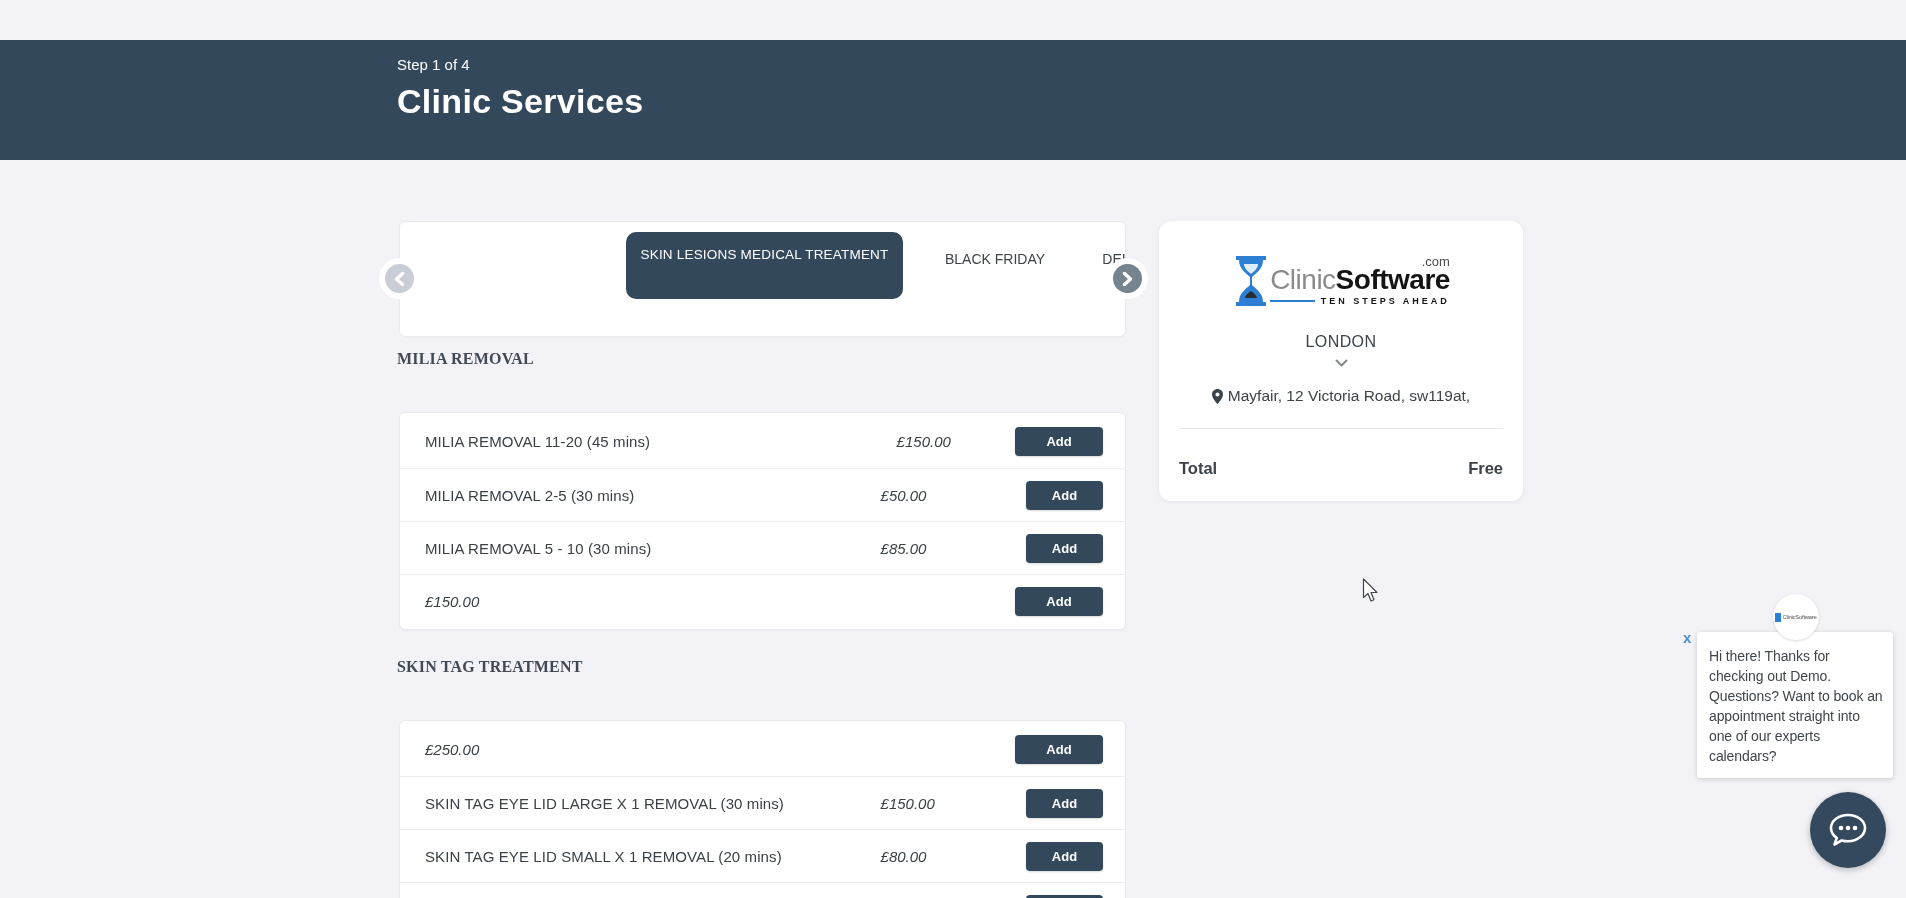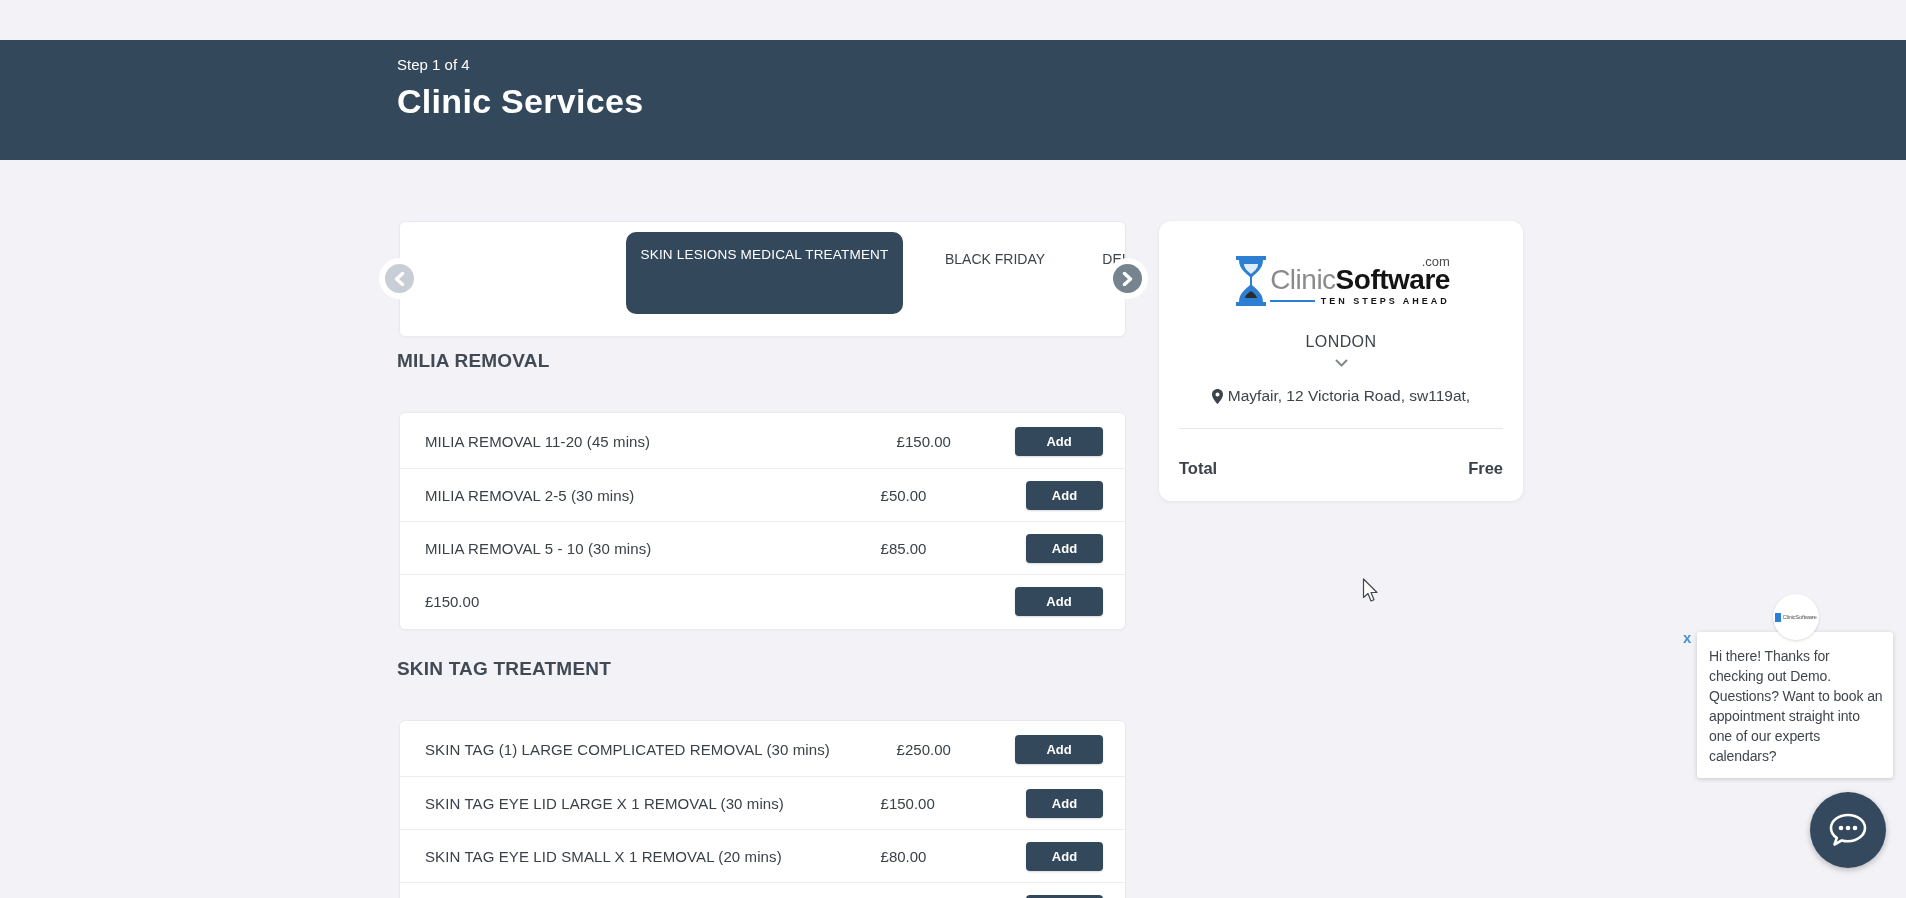--- a/index.html
+++ b/index.html
@@ -13,47 +13,47 @@
   
   .hero { position:absolute; top:40px; left:0; width:1906px; height:120px;
           background:#34485c; color:#fff; padding:16px 0 0 397px; }
   .hero .step { font-size:15px; font-weight:400; }
   .hero .title { font-size:34px; font-weight:bold; margin-top:9px; letter-spacing:.3px; }
 
   
   .carousel { position:absolute; left:399px; top:221px; width:727px; height:116px;
               background:#fff; border:1px solid #e9e9ef; border-radius:6px;
               box-shadow:0 1px 2px rgba(0,0,0,.03); }
-  .tab-active { position:absolute; left:226px; top:10px; width:277px; height:82px;
+  .tab-active { position:absolute; left:226px; top:10px; width:277px; height:67px;
                 background:#34485c; border-radius:10px; color:#fff; text-align:center;
                 padding-top:15px; font-size:13.5px; letter-spacing:.2px; cursor:pointer; }
   .tab-plain  { position:absolute; top:29px; font-size:14px; color:#3d434b;
                 text-align:center; cursor:pointer; white-space:nowrap; }
   .tab-bf  { left:535px; width:120px; }
   .tab-cut { left:699px; width:30px; overflow:hidden; }
   .nav { position:absolute; top:42px; width:29px; height:29px; border-radius:50%;
          border:0; display:flex; align-items:center; justify-content:center;
          box-shadow:0 0 0 6px #fff; cursor:pointer; }
   .nav.prev { left:-15px; background:#c9cdd5; }
   .nav.next { left:713px; background:#76848f; }
   .nav svg { display:block; }
 
   
-  .sec-title { position:absolute; left:397px; font-size:19px; font-weight:bold;
-               color:#414a54; letter-spacing:.2px; }
+  .sec-title { position:absolute; left:397px; font-size:16px; font-weight:bold;
+               color:#414a54; letter-spacing:.2px;font-family:Liberation Serif, serif; }
   .sec1 { top:350px; } .sec2 { top:658px; }
   .card { position:absolute; left:399px; width:727px; background:#fff;
           border:1px solid #e9e9ef; border-radius:6px; padding:2px 0;
           box-shadow:0 1px 2px rgba(0,0,0,.03); }
   .list1 { top:412px; } .list2 { top:720px; height:222px; overflow:hidden; }
   .row { display:flex; align-items:center; height:53px; padding:0 22px 0 25px; }
   .row + .row { border-top:1px solid #ededf1;gap:41px; }
   .sname { width:473px; font-size:15px; color:#3b4149; letter-spacing:.1px;
            white-space:nowrap; overflow:hidden; }
-  .sprice { width:119px; font-size:15px; color:#3b4149; }
+  .sprice { width:119px; font-size:15px; color:#3b4149;font-style:italic; }
   .add { margin-left:auto; width:88px; height:29px; background:#34485c; color:#fff;
          border:0; border-radius:4px; font-size:13px; font-weight:bold;
          font-family:"Liberation Sans", sans-serif; cursor:pointer;
          box-shadow:0 1px 2px rgba(0,0,0,.15); }
 
   
   .panel { position:absolute; left:1159px; top:221px; width:364px; height:280px;
            background:#fff; border-radius:12px; box-shadow:0 1px 4px rgba(0,0,0,.07); }
   .logo { position:absolute; top:35px; left:0; width:100%; display:flex;
           justify-content:center; align-items:center; }
@@ -143,21 +143,20 @@
   </div>
   <div class="row">
     <span class="sprice">£150.00</span>
     <button class="add">Add</button>
   </div>
 </div>
 
 <h2 class="sec-title sec2">SKIN TAG TREATMENT</h2>
 <div class="card list2">
   <div class="row">
-    <span class="sname">SKIN TAG (1) LARGE COMPLICATED REMOVAL (30 mins)</span>
     <span class="sprice">£250.00</span>
     <button class="add">Add</button>
   </div>
   <div class="row">
     <span class="sname">SKIN TAG EYE LID LARGE X 1 REMOVAL (30 mins)</span>
     <span class="sprice">£150.00</span>
     <button class="add">Add</button>
   </div>
   <div class="row">
     <span class="sname">SKIN TAG EYE LID SMALL X 1 REMOVAL (20 mins)</span>

